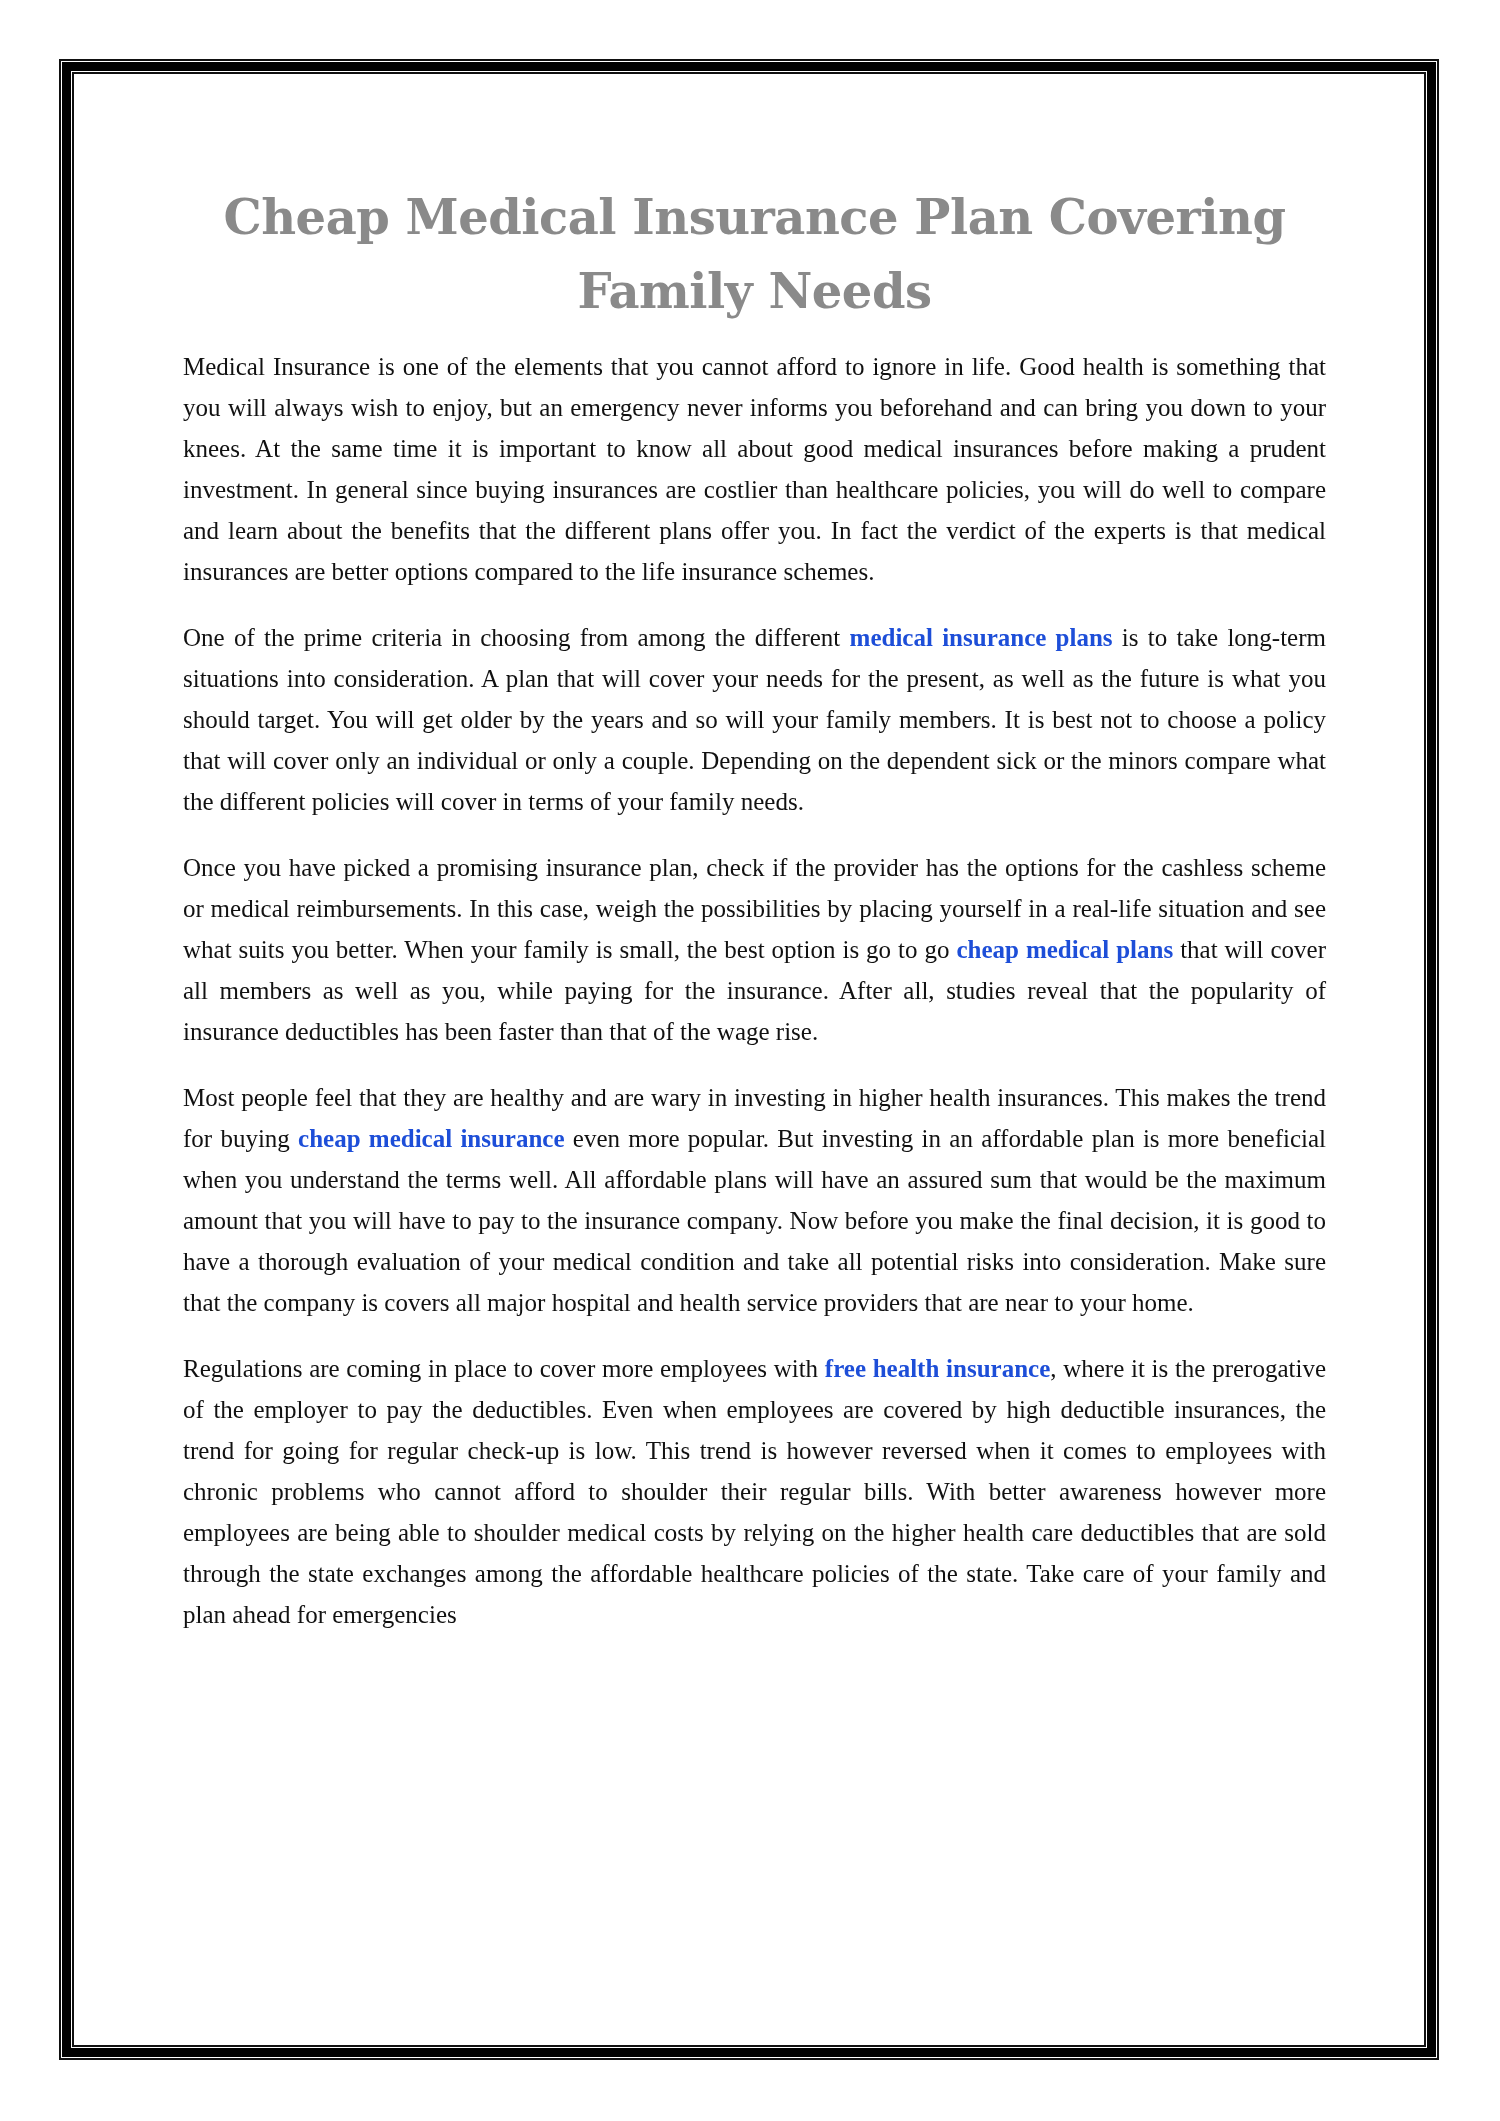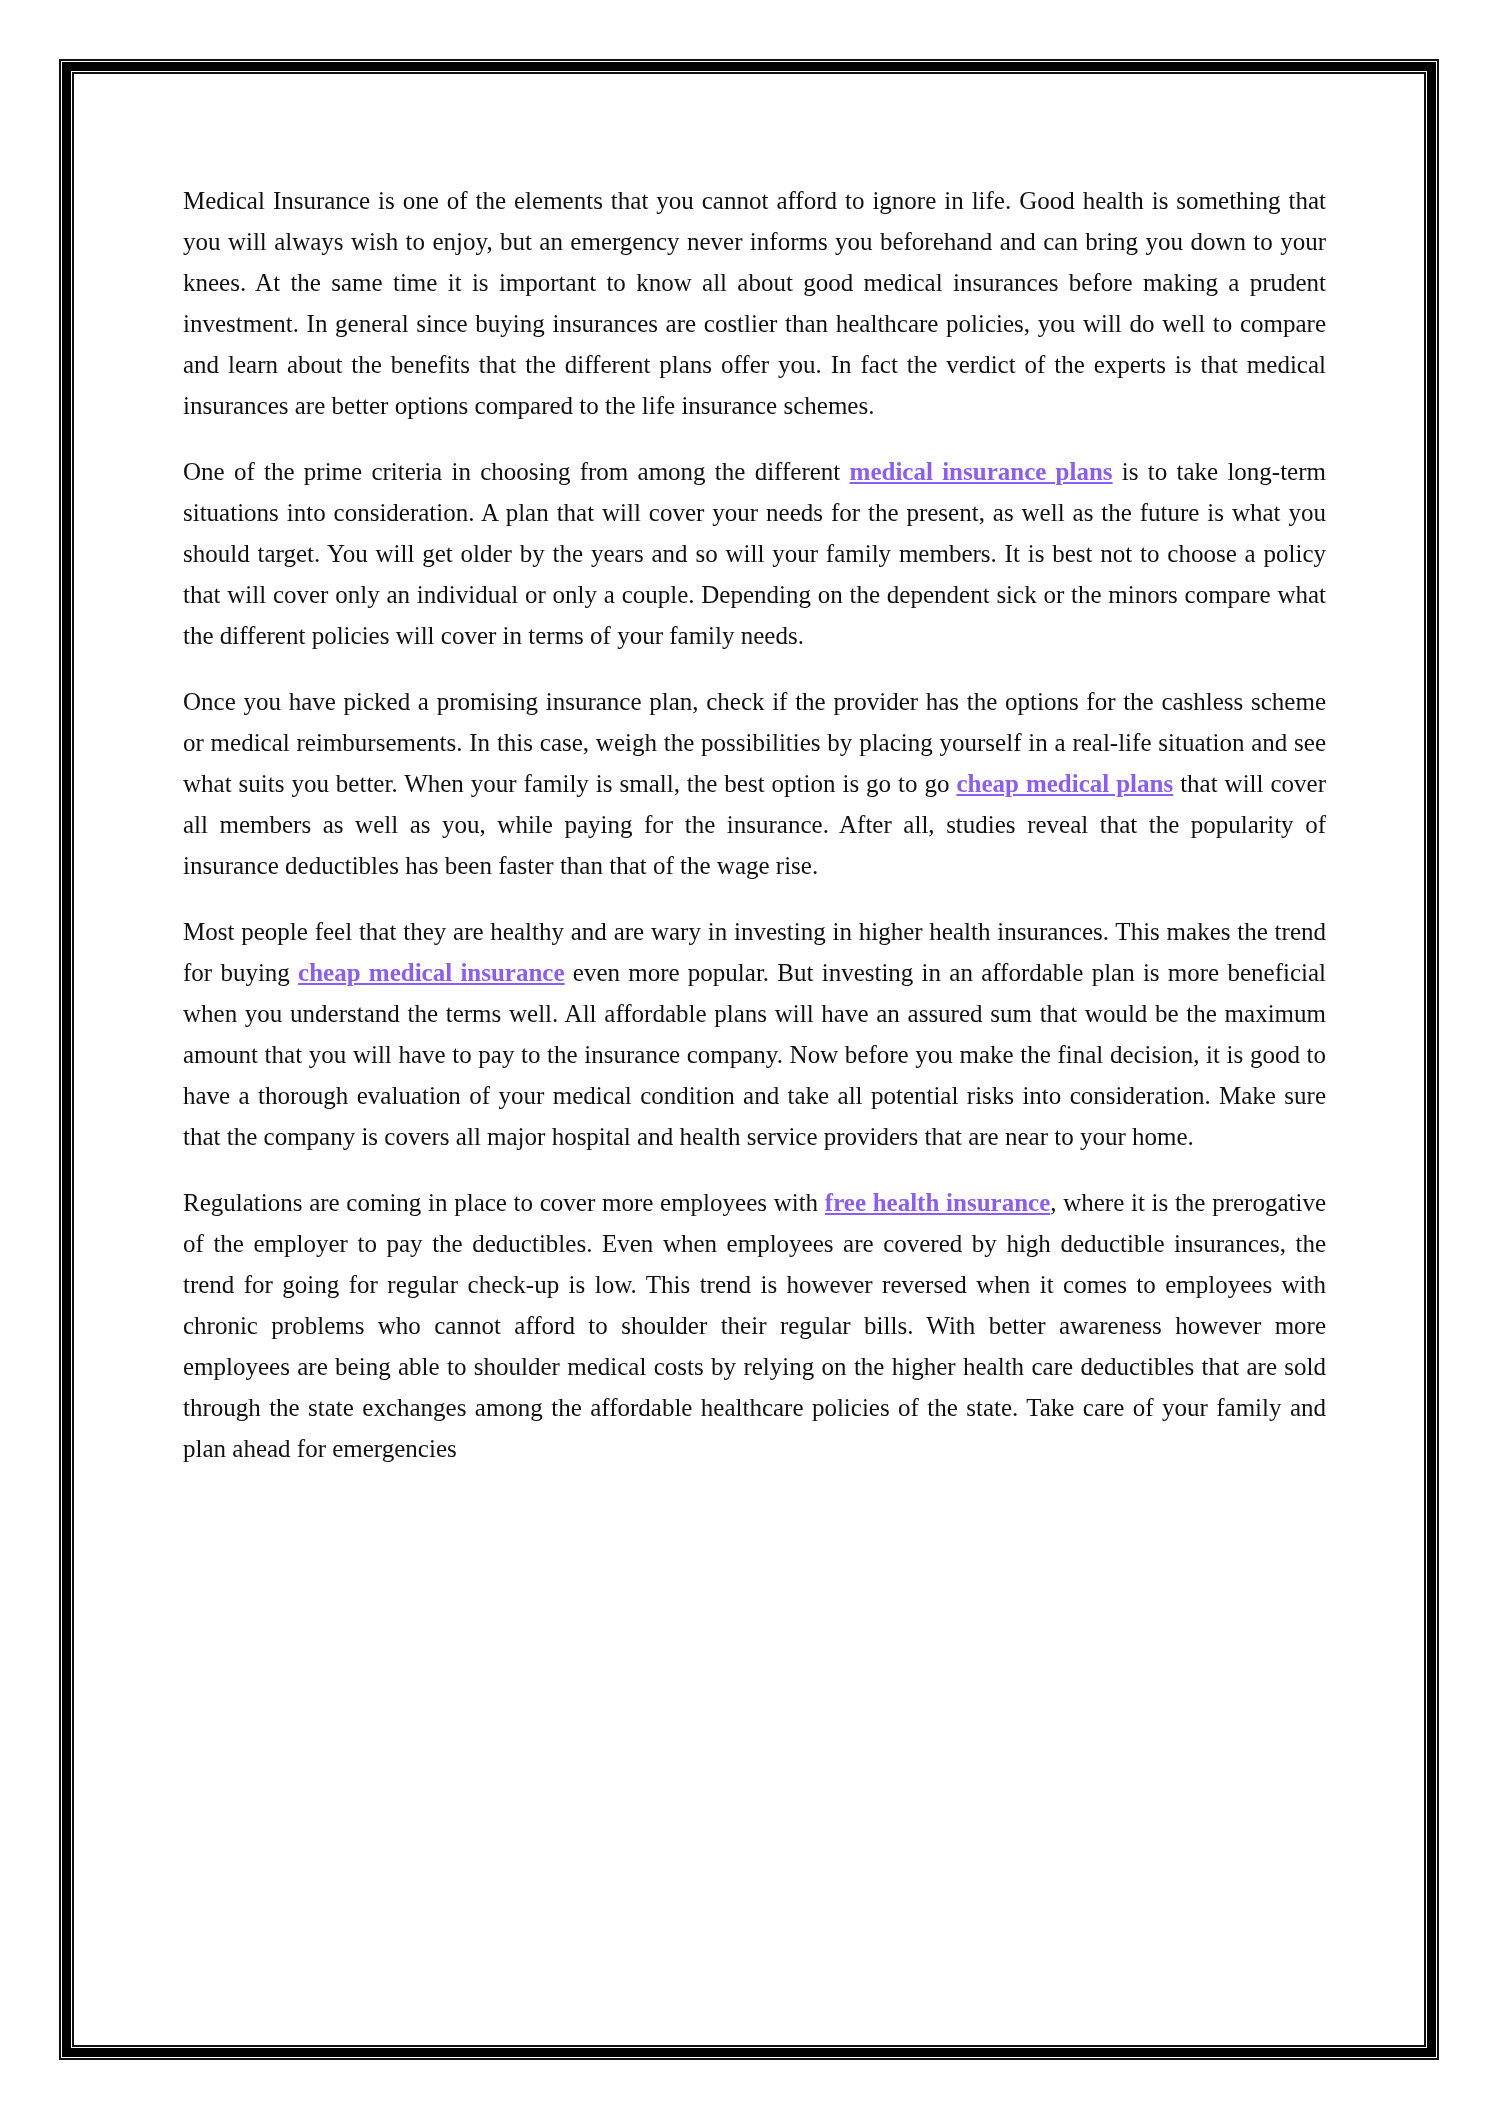--- a/index.html
+++ b/index.html
@@ -24,32 +24,33 @@
     font-weight: bold; color: #8a8a8a; text-align: center;
     font-size: 48px; line-height: 74px; margin: 0 0 18px 0;
     letter-spacing: -0.5px;
   }
   .para {
     font-family: "Liberation Serif", "DejaVu Serif", serif;
     font-size: 25px; line-height: 41px; color: #111;
     text-align: justify; margin: 0 0 25px 0;
   }
   .link {
-    color: #8b5cf6; font-weight: bold; text-decoration: underline;
+    color: #1d4ed8; font-weight: bold; 
     cursor: pointer;
   }
 </style>
 </head>
 <body>
 
 <div class="border-outer"></div>
 <div class="border-thick"></div>
 <div class="border-inner"></div>
 
 <div class="page">
+  <h1 class="title">Cheap Medical Insurance Plan Covering Family Needs</h1>
 
   <p class="para"><span>Medical Insurance is one of the elements that you cannot afford to ignore in life. Good health is something that you will always wish to enjoy, but an emergency never informs you beforehand and can bring you down to your knees. At the same time it is important to know all about good medical insurances before making a prudent investment. In general since buying insurances are costlier than healthcare policies, you will do well to compare and learn about the benefits that the different plans offer you. In fact the verdict of the experts is that medical insurances are better options compared to the life insurance schemes.</span></p>
 
   <p class="para"><span>One of the prime criteria in choosing from among the different </span><a class="link">medical insurance plans</a><span> is to take long-term situations into consideration. A plan that will cover your needs for the present, as well as the future is what you should target. You will get older by the years and so will your family members. It is best not to choose a policy that will cover only an individual or only a couple. Depending on the dependent sick or the minors compare what the different policies will cover in terms of your family needs.</span></p>
 
   <p class="para"><span>Once you have picked a promising insurance plan, check if the provider has the options for the cashless scheme or medical reimbursements. In this case, weigh the possibilities by placing yourself in a real-life situation and see what suits you better. When your family is small, the best option is go to go </span><a class="link">cheap medical plans</a><span> that will cover all members as well as you, while paying for the insurance. After all, studies reveal that the popularity of insurance deductibles has been faster than that of the wage rise.</span></p>
 
   <p class="para"><span>Most people feel that they are healthy and are wary in investing in higher health insurances. This makes the trend for buying </span><a class="link">cheap medical insurance</a><span> even more popular. But investing in an affordable plan is more beneficial when you understand the terms well. All affordable plans will have an assured sum that would be the maximum amount that you will have to pay to the insurance company. Now before you make the final decision, it is good to have a thorough evaluation of your medical condition and take all potential risks into consideration. Make sure that the company is covers all major hospital and health service providers that are near to your home.</span></p>
 
   <p class="para"><span>Regulations are coming in place to cover more employees with </span><a class="link">free health insurance</a><span>, where it is the prerogative of the employer to pay the deductibles. Even when employees are covered by high deductible insurances, the trend for going for regular check-up is low. This trend is however reversed when it comes to employees with chronic problems who cannot afford to shoulder their regular bills. With better awareness however more employees are being able to shoulder medical costs by relying on the higher health care deductibles that are sold through the state exchanges among the affordable healthcare policies of the state. Take care of your family and plan ahead for emergencies</span></p>

